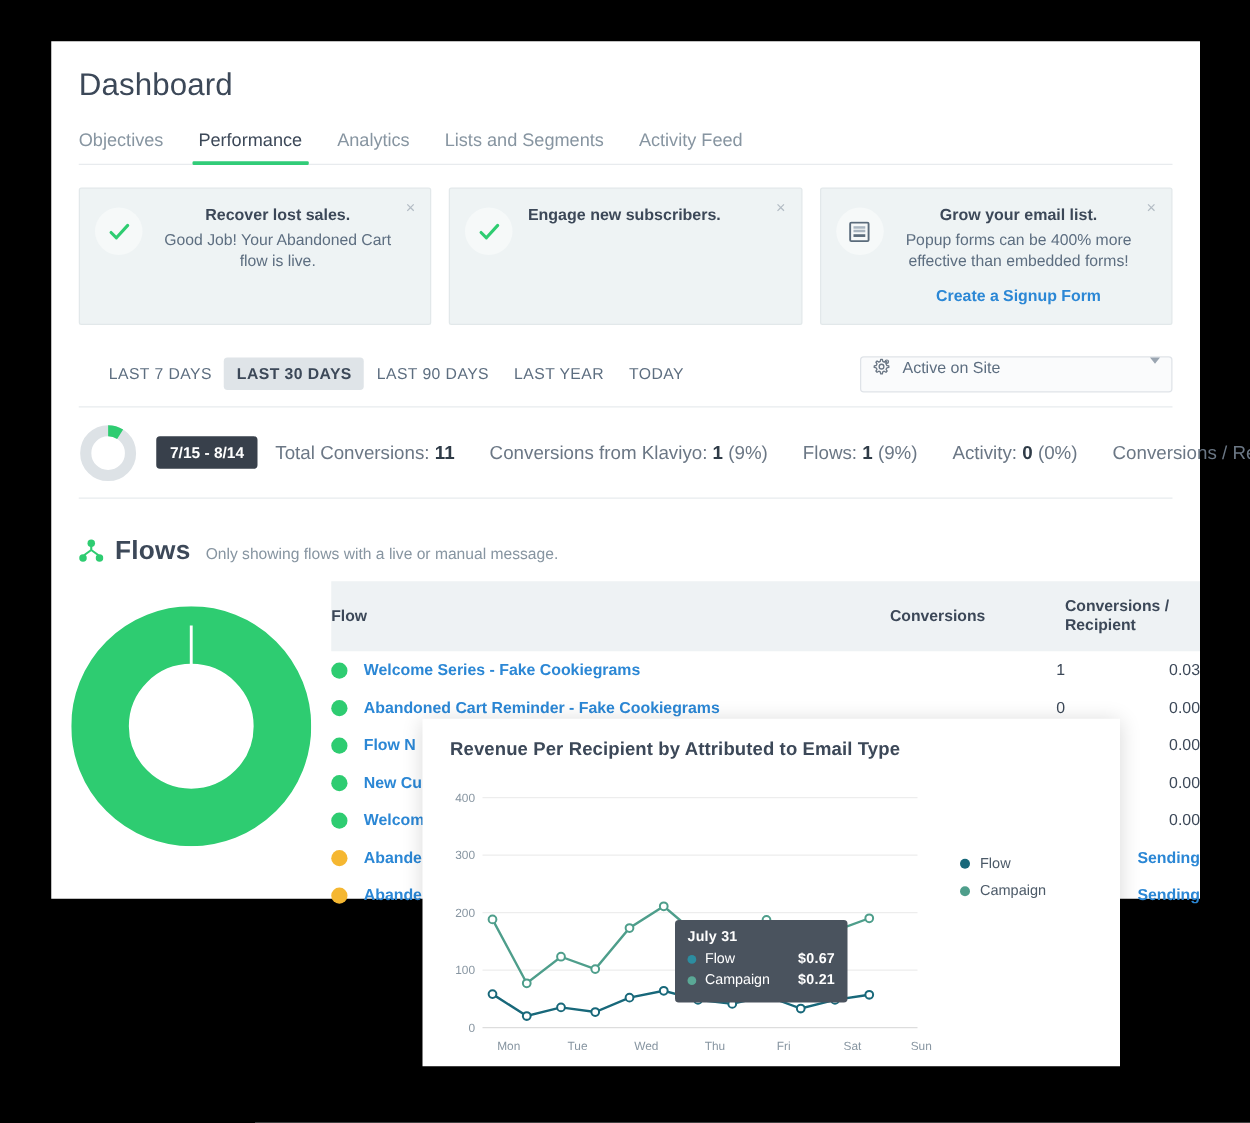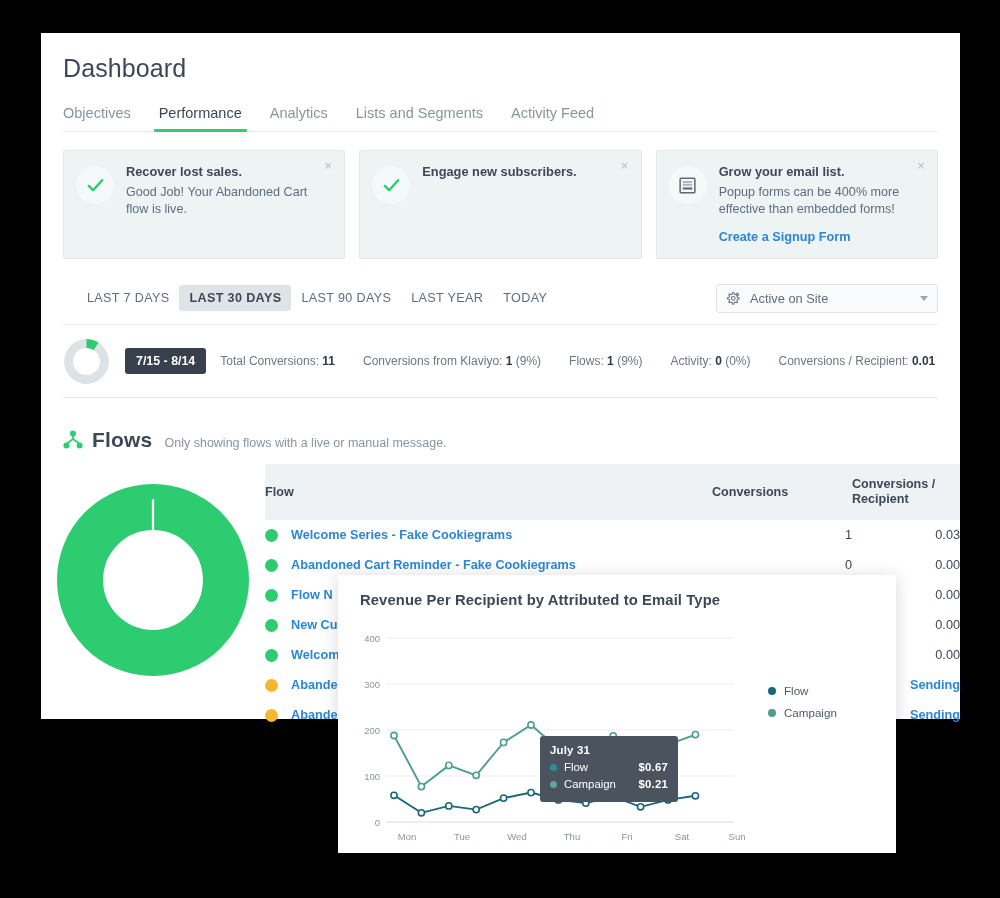--- a/index.html
+++ b/index.html
@@ -82,21 +82,21 @@
     flex: 0 0 38px;
     border-radius: 50%;
     background: #f6f9f9;
     display: flex;
     align-items: center;
     justify-content: center;
     margin-top: 2px;
   }
   .check-svg { width: 19px; height: 19px; display: block; }
   .form-svg  { width: 17px; height: 17px; display: block; }
-  .card-body { padding-left: 12px; padding-right: 12px; }
+  .card-body { padding-left: 12px; padding-right: 12px; text-align: center; }
   .card-title {
     font-size: 12.8px;
     font-weight: bold;
     color: #3c4858;
     line-height: 16px;
     margin-bottom: 4px;
   }
   .card-text {
     font-size: 12.6px;
     color: #5d6e80;
@@ -161,26 +161,26 @@
     cursor: pointer;
     white-space: nowrap;
   }
   .range-btn.active {
     background: #dfe4e8;
     color: #3c4858;
     font-weight: bold;
   }
   .active-on-site {
     margin-left: auto;
-    width: 222px; height: 29px;
+    width: 250px; height: 29px;
     border: 1px solid #dfe3e8;
     border-radius: 3px;
     background: #fafbfc;
     display: flex;
-    align-items: center;
+    align-items: flex-start;
     padding: 0 9px;
     font-size: 12.8px;
     color: #5d6e80;
     cursor: pointer;
     position: relative;
   }
   .gear-svg { width: 15px; height: 15px; margin-right: 9px; flex: 0 0 15px; }
 
   .hr { height: 1px; background: #e8ebee; margin: 7px 22px 0 22px; }
 
@@ -196,21 +196,21 @@
     margin-left: 15px;
     background: #38404b;
     color: #ffffff;
     font-size: 12.4px;
     font-weight: bold;
     border-radius: 3px;
     padding: 6px 11px;
     white-space: nowrap;
   }
   .stat {
-    font-size: 12px;
+    font-size: 15px;
     color: #6b7785;
     white-space: nowrap;
     padding: 0 14px;
   }
   .stat b { color: #2f3b47; font-weight: bold; }
   .stat-sep {
     width: 1px;
     height: 22px;
     background: #e1e6ea;
   }

